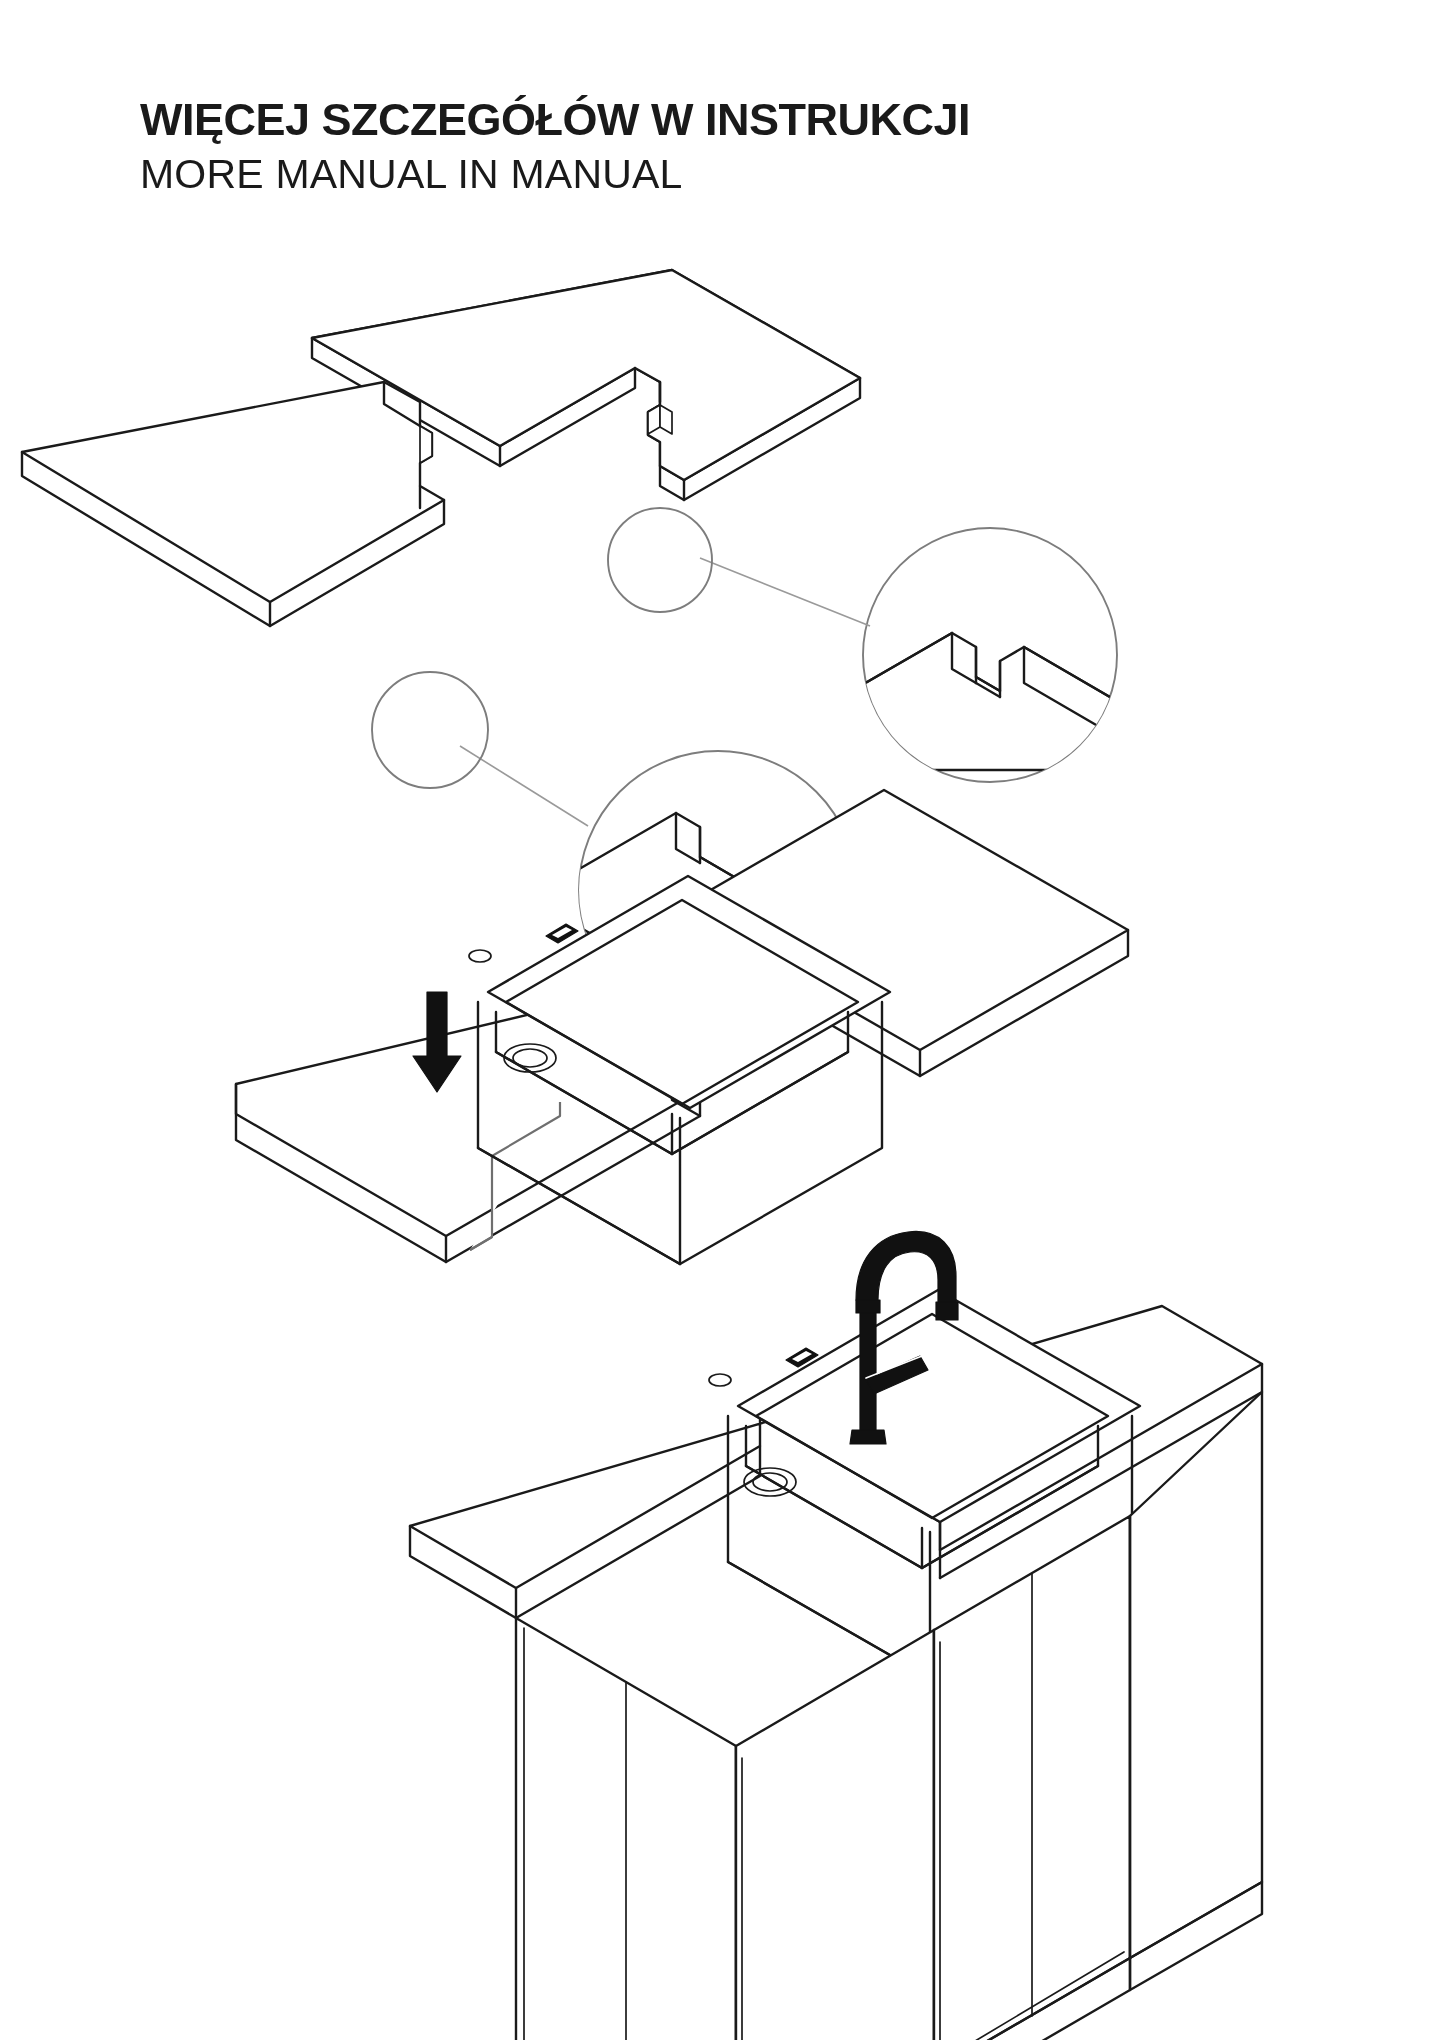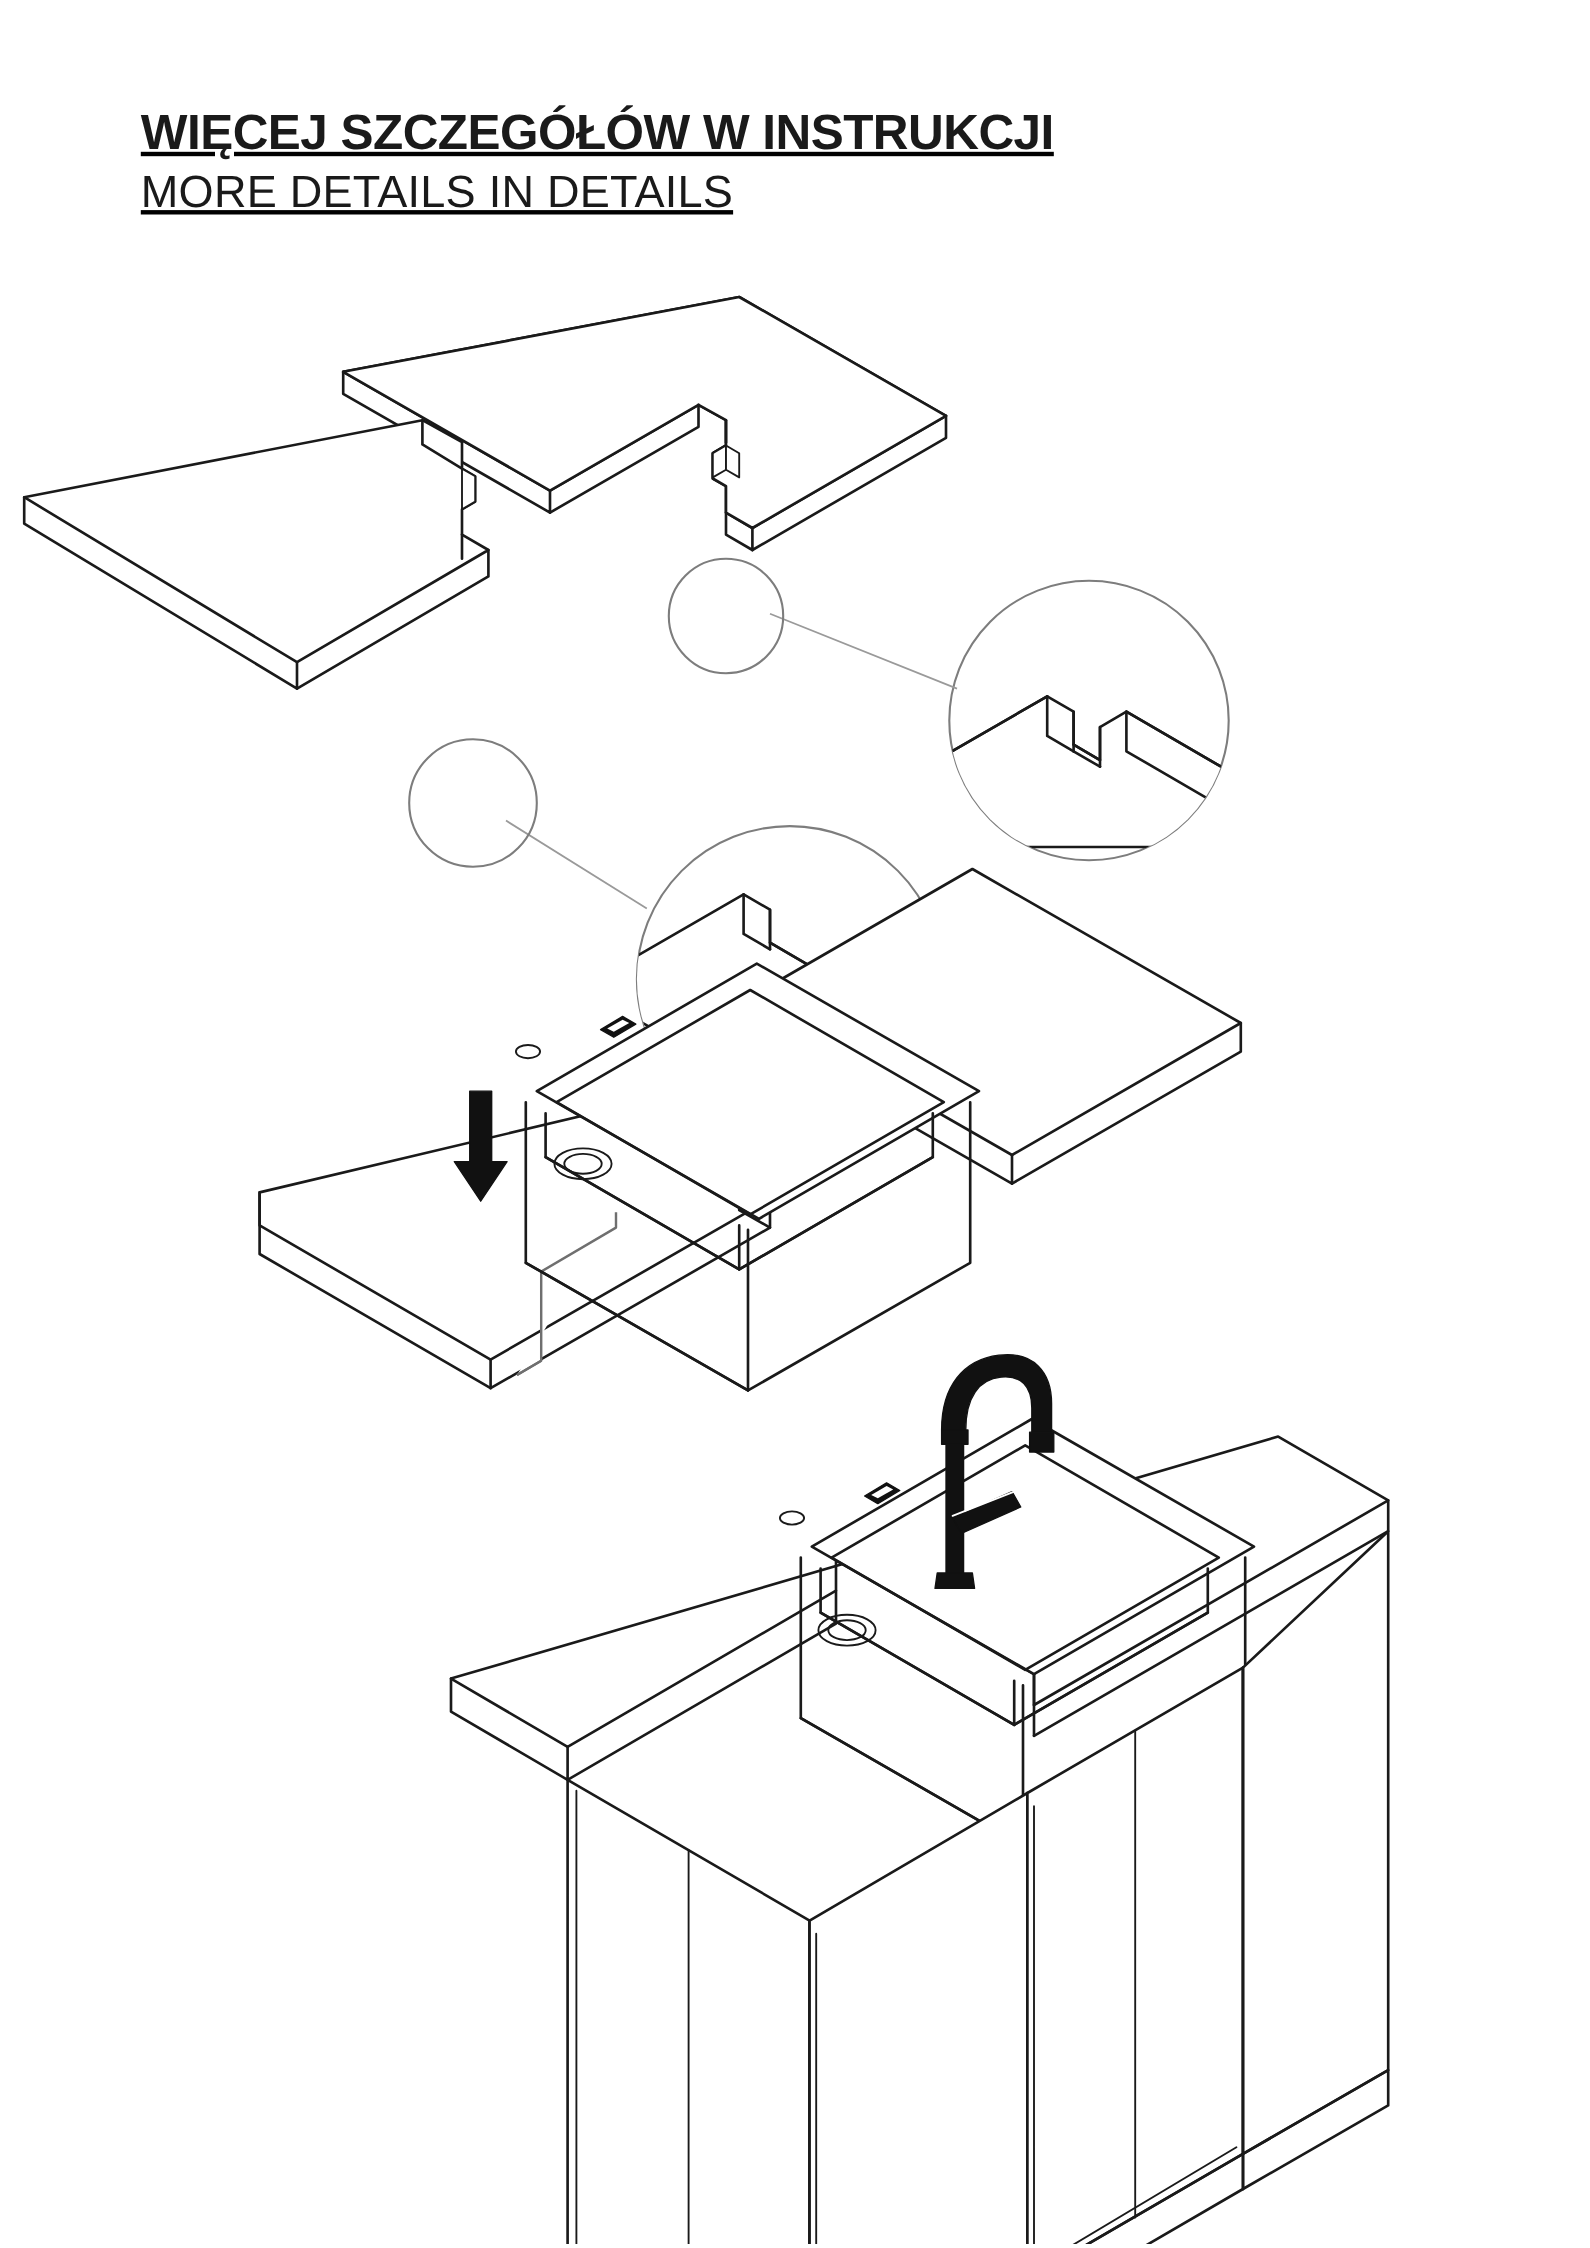--- a/index.html
+++ b/index.html
@@ -18,24 +18,23 @@
 
   #sheet {
     position: absolute;
     inset: 0;
     background: #ffffff;
   }
 
   
   .header {
     position: absolute;
-    left: 128px;
+    left: 140px;
     top: 96px;
     width: 1150px;
-    text-decoration: underline;
   }
   .title-pl {
     font-family: "Liberation Sans", sans-serif;
     font-weight: 700;
     font-size: 45px;
     letter-spacing: -0.5px;
     line-height: 1.06;
     color: #1a1a1a;
     margin: 0;
     white-space: nowrap;
@@ -61,21 +60,21 @@
   }
   .figure-wrap svg { display: block; }
 </style>
 </head>
 <body>
 
 <div id="sheet">
 
   <div class="header">
     <h1 class="title-pl">WIĘCEJ SZCZEGÓŁÓW W INSTRUKCJI</h1>
-    <h2 class="title-en">MORE DETAILS IN DETAILS</h2>
+    <h2 class="title-en">MORE MANUAL IN MANUAL</h2>
   </div>
 
   <div class="figure-wrap">
     <svg width="1445" height="1810" viewBox="0 0 1445 1810" xmlns="http://www.w3.org/2000/svg">
       <defs>
         <style>
           .ln   { fill:none; stroke:#1a1a1a; stroke-width:2.4; stroke-linejoin:round; stroke-linecap:round; }
           .ln-t { fill:none; stroke:#1a1a1a; stroke-width:1.7; stroke-linejoin:round; stroke-linecap:round; }
           .ln-h { fill:none; stroke:#1a1a1a; stroke-width:3.0; stroke-linejoin:round; stroke-linecap:round; }
           .fillw{ fill:#ffffff; stroke:#1a1a1a; stroke-width:2.4; stroke-linejoin:round; }

